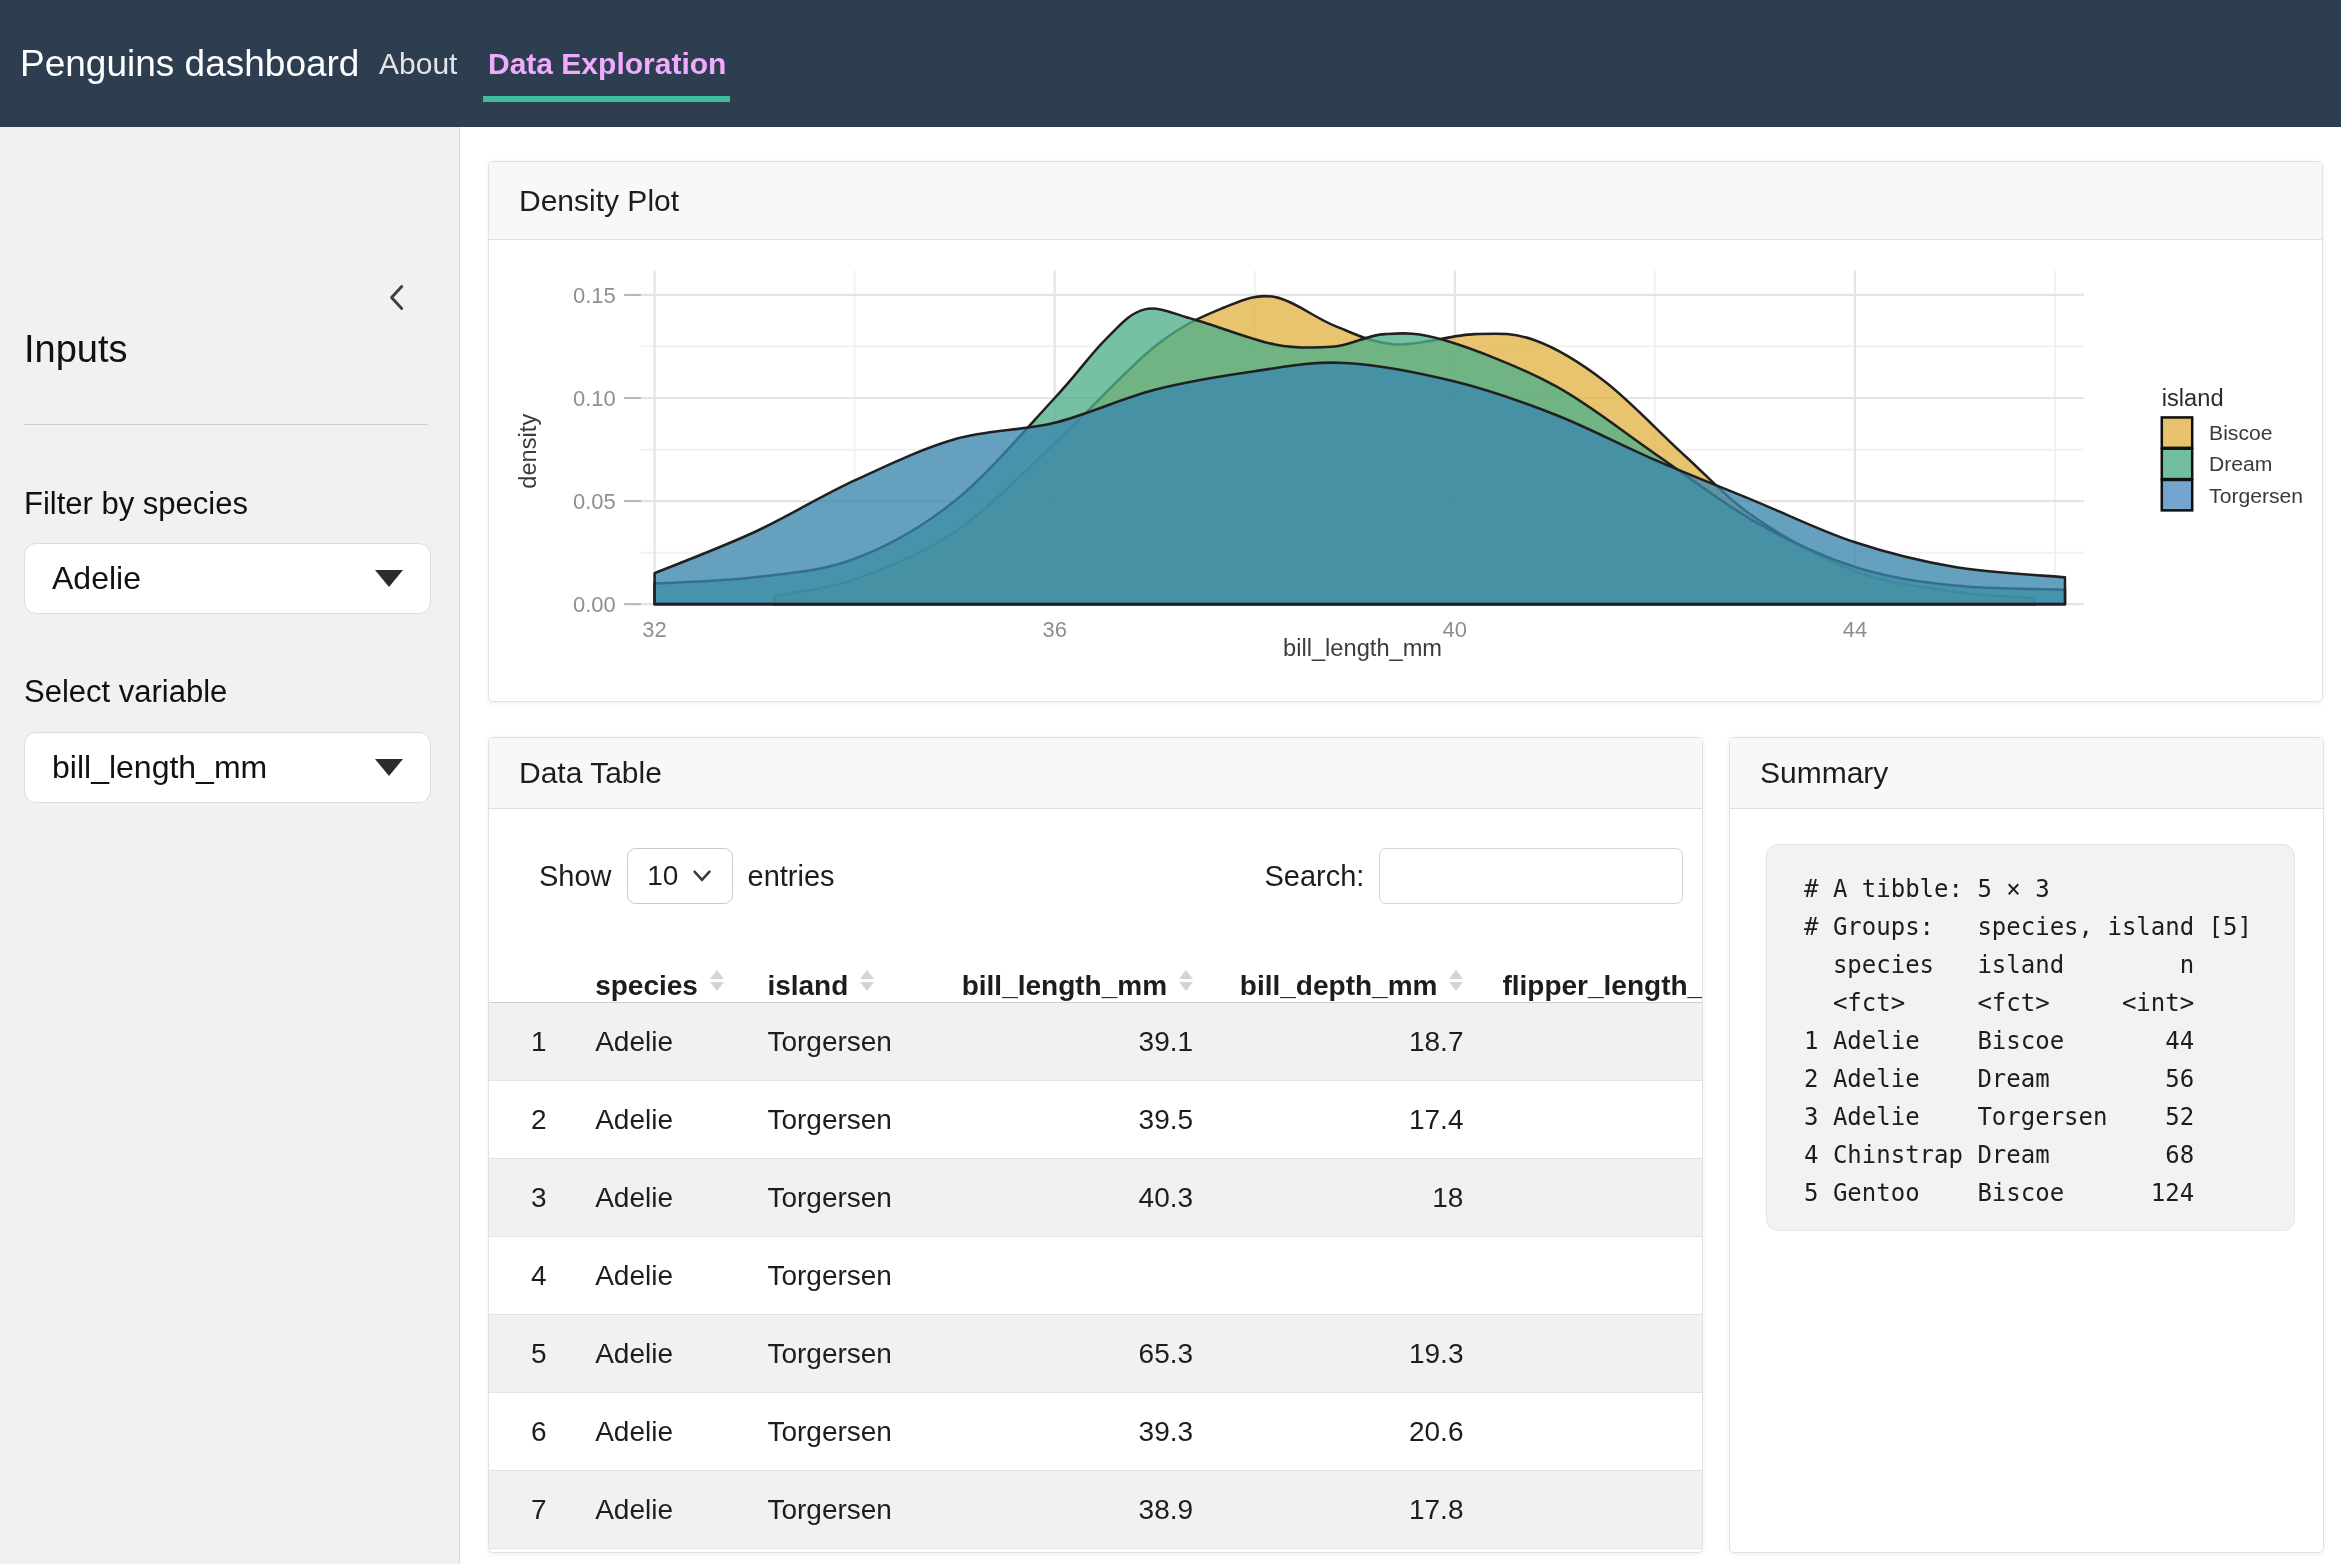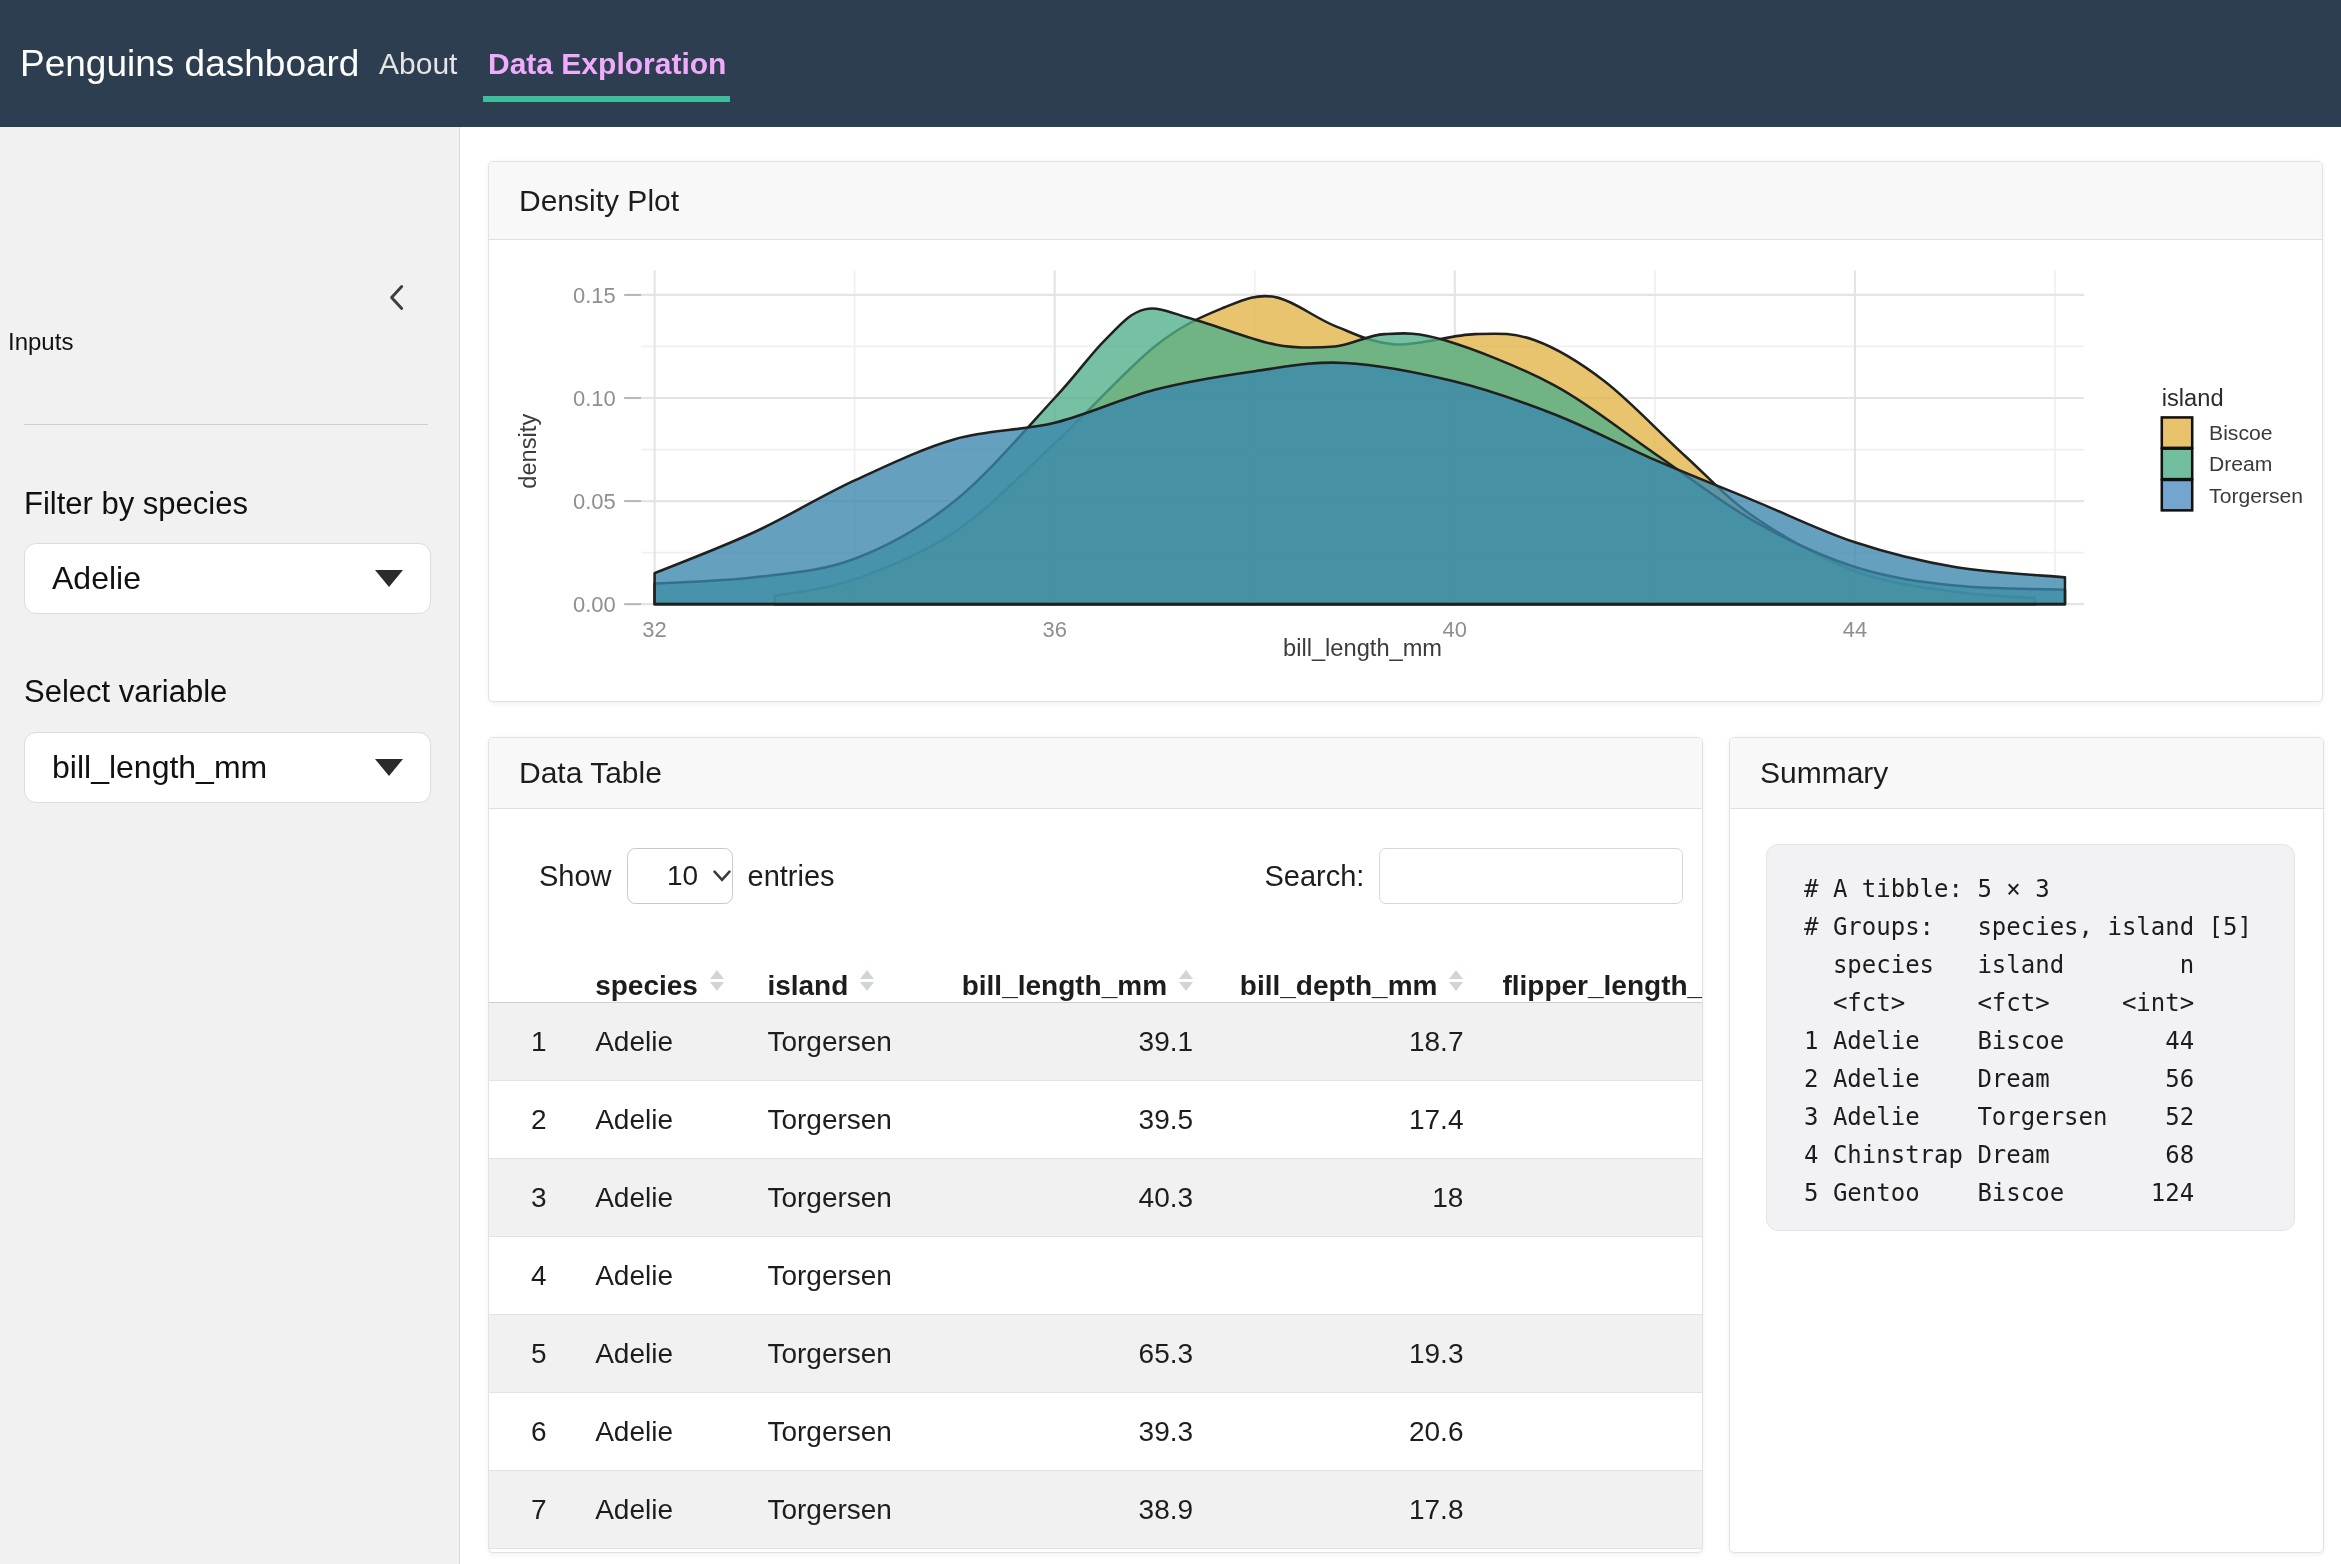--- a/index.html
+++ b/index.html
@@ -20,21 +20,21 @@
                background:#869596; border:1.7px solid #9aabac; border-radius:10px;
                display:flex; align-items:center; justify-content:space-between;
                padding:0 35px; color:#ffffff; font-size:30px; cursor:pointer; }
   .caret-white { width:0; height:0; border-left:11px solid transparent; border-right:11px solid transparent;
                  border-top:13.5px solid #ffffff; }
 
   
   .sidebar { position:absolute; left:0; top:127px; width:460px; height:1438px;
              background:#f1f1f1; border-right:1.7px solid #dadada; }
   .collapse-btn { position:absolute; left:379px; top:152px; width:37px; height:37px; cursor:pointer; }
-  .sb-heading { position:absolute; left:8px; top:201px; font-size:24px; font-weight:500; color:#111; }
+  .sb-heading { position:absolute; left:24px; top:201px; font-size:38px; font-weight:500; color:#111; }
   .sb-hr { position:absolute; left:24px; top:297px; width:404px; height:0; border-top:1.7px solid #cfcfcf; }
   .sb-label { position:absolute; left:24px; font-size:31px; color:#101010; }
   .sb-label.l1 { top:359px; } .sb-label.l2 { top:547px; }
   .sb-select { position:absolute; left:24px; width:407px; height:71px; background:#fff;
                border:1.7px solid #dcdcdc; border-radius:12px; display:flex; align-items:center;
                justify-content:space-between; padding:0 27px; font-size:32px; color:#111; cursor:pointer; }
   .sb-select.s1 { top:416px; } .sb-select.s2 { top:605px; }
   .caret-dark { width:0; height:0; border-left:14.4px solid transparent; border-right:14.4px solid transparent;
                 border-top:17px solid #2b2b2b; }
 
@@ -46,21 +46,21 @@
   .density-card { left:488px; top:161px; width:1835px; height:541px; }
   .density-card .card-header { height:78px; }
   .table-card { left:488px; top:737px; width:1215px; height:816px; }
   .summary-card { left:1729px; top:737px; width:595px; height:816px; }
 
   
   .dt-controls { position:absolute; left:34px; right:18.6px; top:110px; height:56px;
                  display:flex; align-items:center; justify-content:space-between; font-size:29px; }
   .dt-left, .dt-right { display:flex; align-items:center; gap:15px;margin-left:16px; }
   .dt-length { width:106px; height:56px; border:1.7px solid #c9c9c9; border-radius:8.4px;
-               display:flex; align-items:center; justify-content:flex-end; gap:13.5px;
+               display:flex; align-items:center; justify-content:center; gap:13.5px;
                font-size:28px; cursor:pointer; background:#fff; }
   .dt-search { width:304px; height:56px; border:1.7px solid #d6d6d6; border-radius:6.8px;
                font-size:27px; padding:0 15px; outline:none; background:#fff;
                font-family:"Liberation Sans", sans-serif; }
   table.dt { position:absolute; left:0; top:188px; width:1335px; border-collapse:collapse; table-layout:fixed; }
   table.dt th { height:61px; font-size:28px; font-weight:700; border-bottom:1.7px solid #cfcfcf; }
   table.dt td { height:78px; font-size:28px; border-top:0.8px solid #e3e3e3; white-space:nowrap; }
   table.dt tr.odd td { background:#f1f1f1; }
   .th-inner { display:flex; align-items:flex-start; gap:12px;margin-top:44px; }
   .th-inner.right { justify-content:flex-end; }

